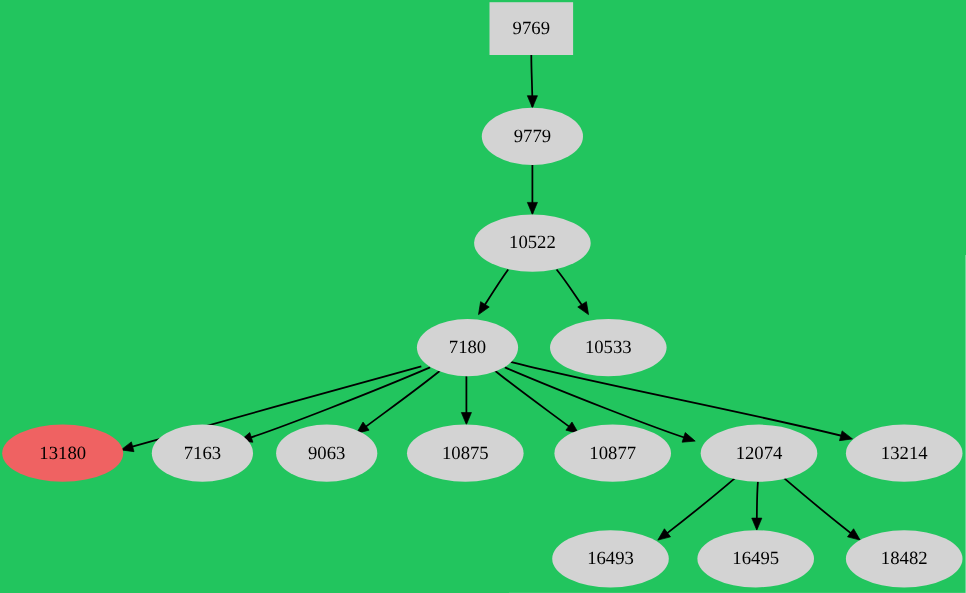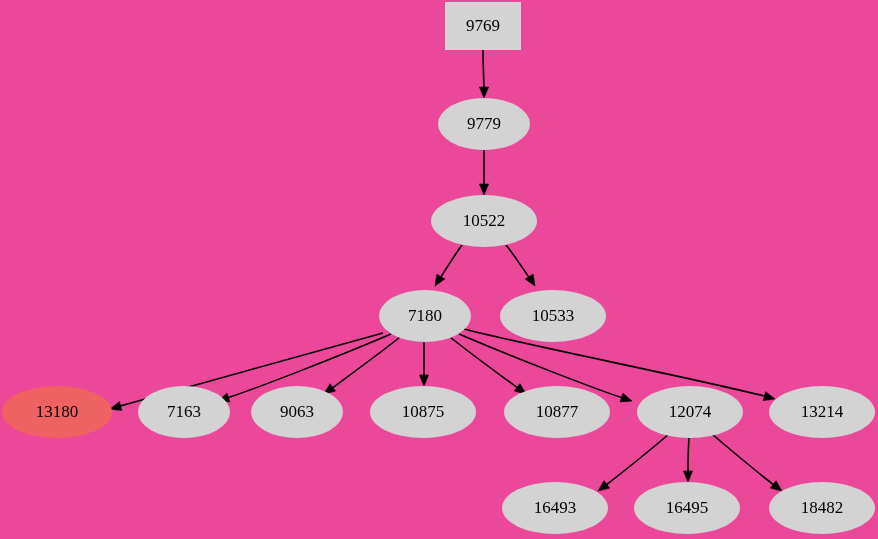--- a/index.html
+++ b/index.html
@@ -51,21 +51,21 @@
     stroke: #000000;
     stroke-width: 0.6;
   }
   .node-group {
     cursor: default;
   }
 </style>
 </head>
 <body style="background: rgb(255, 255, 255);">
 
-<div id="graph-canvas" style="background: #ec4899;">
+<div id="graph-canvas" style="background: #22c55e;">
   <svg id="graph-svg" viewBox="0 0 878 539" xmlns="http://www.w3.org/2000/svg" aria-label="directed graph">
     <g id="edges-layer">
         <g>
           <path d="M483,50 C483,66 484,80 484,97" class="edge-path" stroke="#000000"></path>
           <polygon points="0,0 -11,-4.6 -11,4.6" class="edge-arrow" transform="translate(484,98) rotate(90)" fill="#000000" stroke="#000000"></polygon>
         </g>
         <g>
           <path d="M484,150 C484,163 484,176 484,194" class="edge-path" stroke="#000000"></path>
           <polygon points="0,0 -11,-4.6 -11,4.6" class="edge-arrow" transform="translate(484,195) rotate(90)" fill="#000000" stroke="#000000"></polygon>
         </g>

